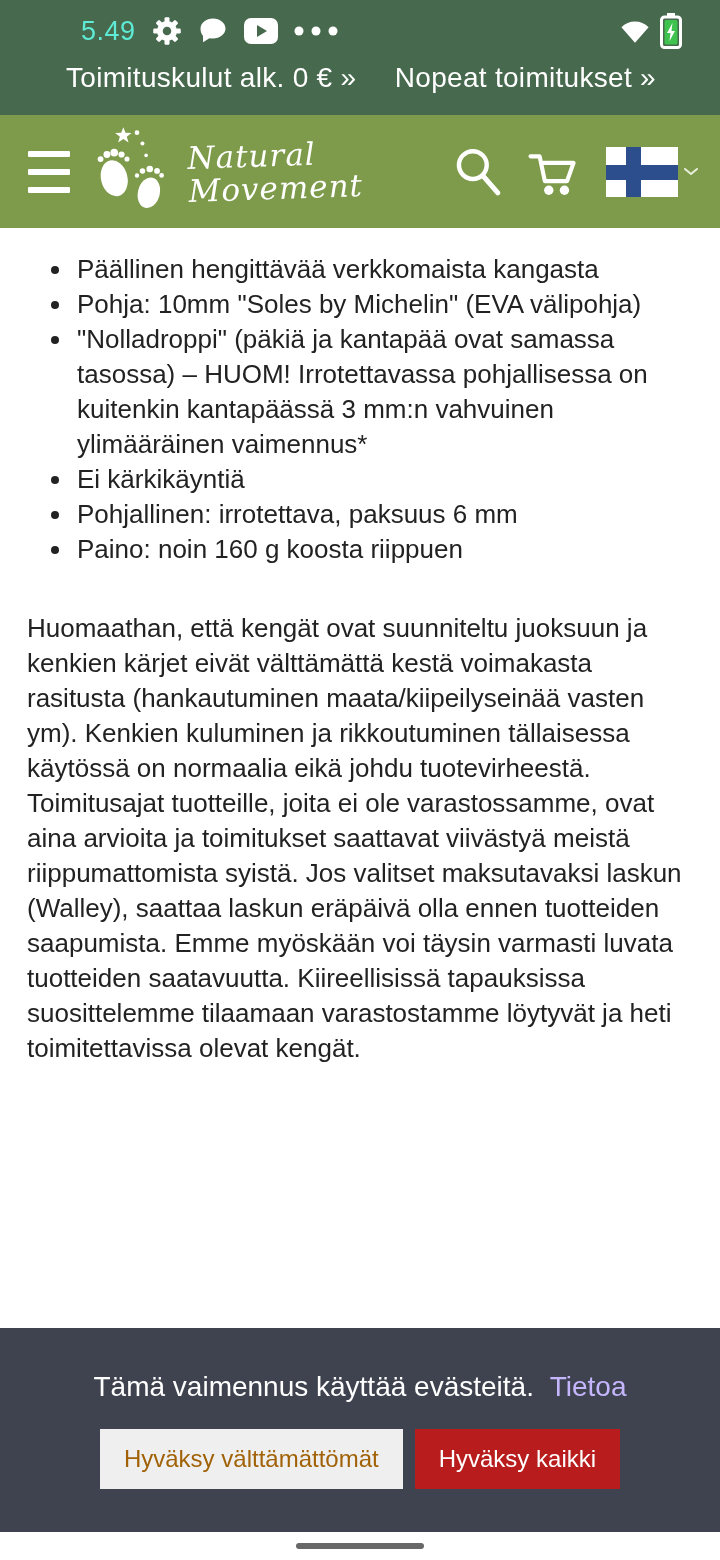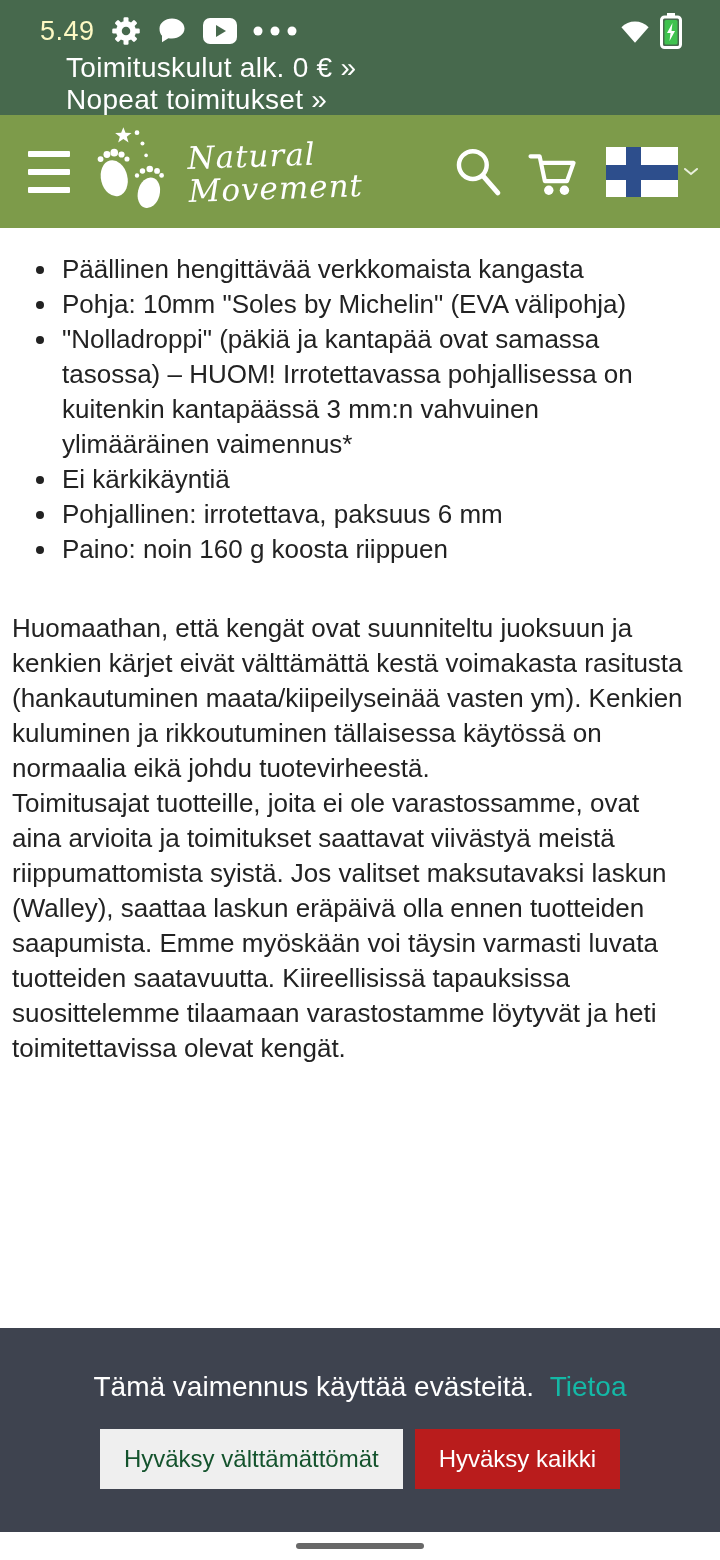--- a/index.html
+++ b/index.html
@@ -7,31 +7,31 @@
   .screen {
     width:720px; height:1560px; position:relative; margin:0 auto;
     background:#ffffff; overflow:hidden;
     font-family:"Liberation Sans", sans-serif;
   }
 
   
   .top-dark { background:#47694d; height:115px; }
   .status-bar {
     height:52px; display:flex; align-items:center;
-    padding:10px 38px 0 40px; color:#fef9c3;
+    padding:10px 38px 0 81px; color:#5eead4;
   }
   .status-left { display:flex; align-items:center; gap:16px; flex:1; }
   .status-right { display:flex; align-items:center; gap:10px; }
   .time { font-size:27px; letter-spacing:.5px; }
   .sicon { display:inline-flex; align-items:center; }
 
   
   .promo-bar {
-    height:63px; display:flex; align-items:flex-start;
-    justify-content:space-between; padding:0 64px 12px 66px;flex-direction:column;
+    height:63px; display:flex; align-items:center;
+    justify-content:space-between; padding:0 64px 12px 66px;
   }
   .promo-link { color:#fff; font-size:28px; text-decoration:none; letter-spacing:.3px; }
 
   
   .header {
     background:#7d9b4a; height:113px; display:flex; align-items:center;
     padding:0 22px 0 28px;
   }
   .hamburger { width:42px; display:flex; flex-direction:column; gap:12px; cursor:pointer; }
   .hamburger .bar { height:6px; background:#fff; border-radius:1px; }
@@ -42,42 +42,42 @@
     letter-spacing:1px; white-space:nowrap;
   }
   .header-spacer { flex:1; }
   .header-icons { display:flex; align-items:center; gap:22px; }
   .flag-wrap { display:flex; align-items:center; gap:6px; }
   .flag { position:relative; width:72px; height:50px; background:#fff; overflow:hidden; }
   .flag .v { position:absolute; left:20px; top:0; width:15px; height:50px; background:#2d4e8c; }
   .flag .h { position:absolute; left:0; top:18px; width:72px; height:15px; background:#2d4e8c; }
 
   
-  .content { padding:24px 28px 0 12px; color:#222; font-size:26px; line-height:35px; }
+  .content { padding:24px 28px 0 27px; color:#222; font-size:26px; line-height:35px; }
   .content ul { margin:0 0 0 0; padding-left:47px; }
   .content li { padding-left:3px; }
   .p-note { margin-top:27px; }
   .p-warn { margin-top:44px; }
   .p-delivery { }
 
   
   .cookie-banner {
     position:absolute; left:0; right:0; bottom:28px; height:204px;
     background:#3e434f; color:#fff;
     display:flex; flex-direction:column; justify-content:center;
     align-items:center; gap:26px;
   }
   .cookie-line { font-size:28px; }
-  .cookie-info { color:#14b8a6; text-decoration:none; margin-left:8px; cursor:pointer; }
+  .cookie-info { color:#c4b5fd; text-decoration:none; margin-left:8px; cursor:pointer; }
   .cookie-buttons { display:flex; gap:12px; align-items:center; }
   .cookie-btn {
     border:none; font-family:"Liberation Sans", sans-serif; font-size:24px;
     padding:16px 24px; cursor:pointer;
   }
-  .btn-necessary { background:#efefef; color:#14532d; }
+  .btn-necessary { background:#efefef; color:#a16207; }
   .btn-all { background:#b91c1c; color:#fff; }
 
   
   .home-area {
     position:absolute; left:0; right:0; bottom:0; height:28px; background:#fff;
     display:flex; align-items:center; justify-content:center;
   }
   .home-bar { width:128px; height:6px; background:#686868; border-radius:3px; cursor:grab; }
 </style>
 </head>

